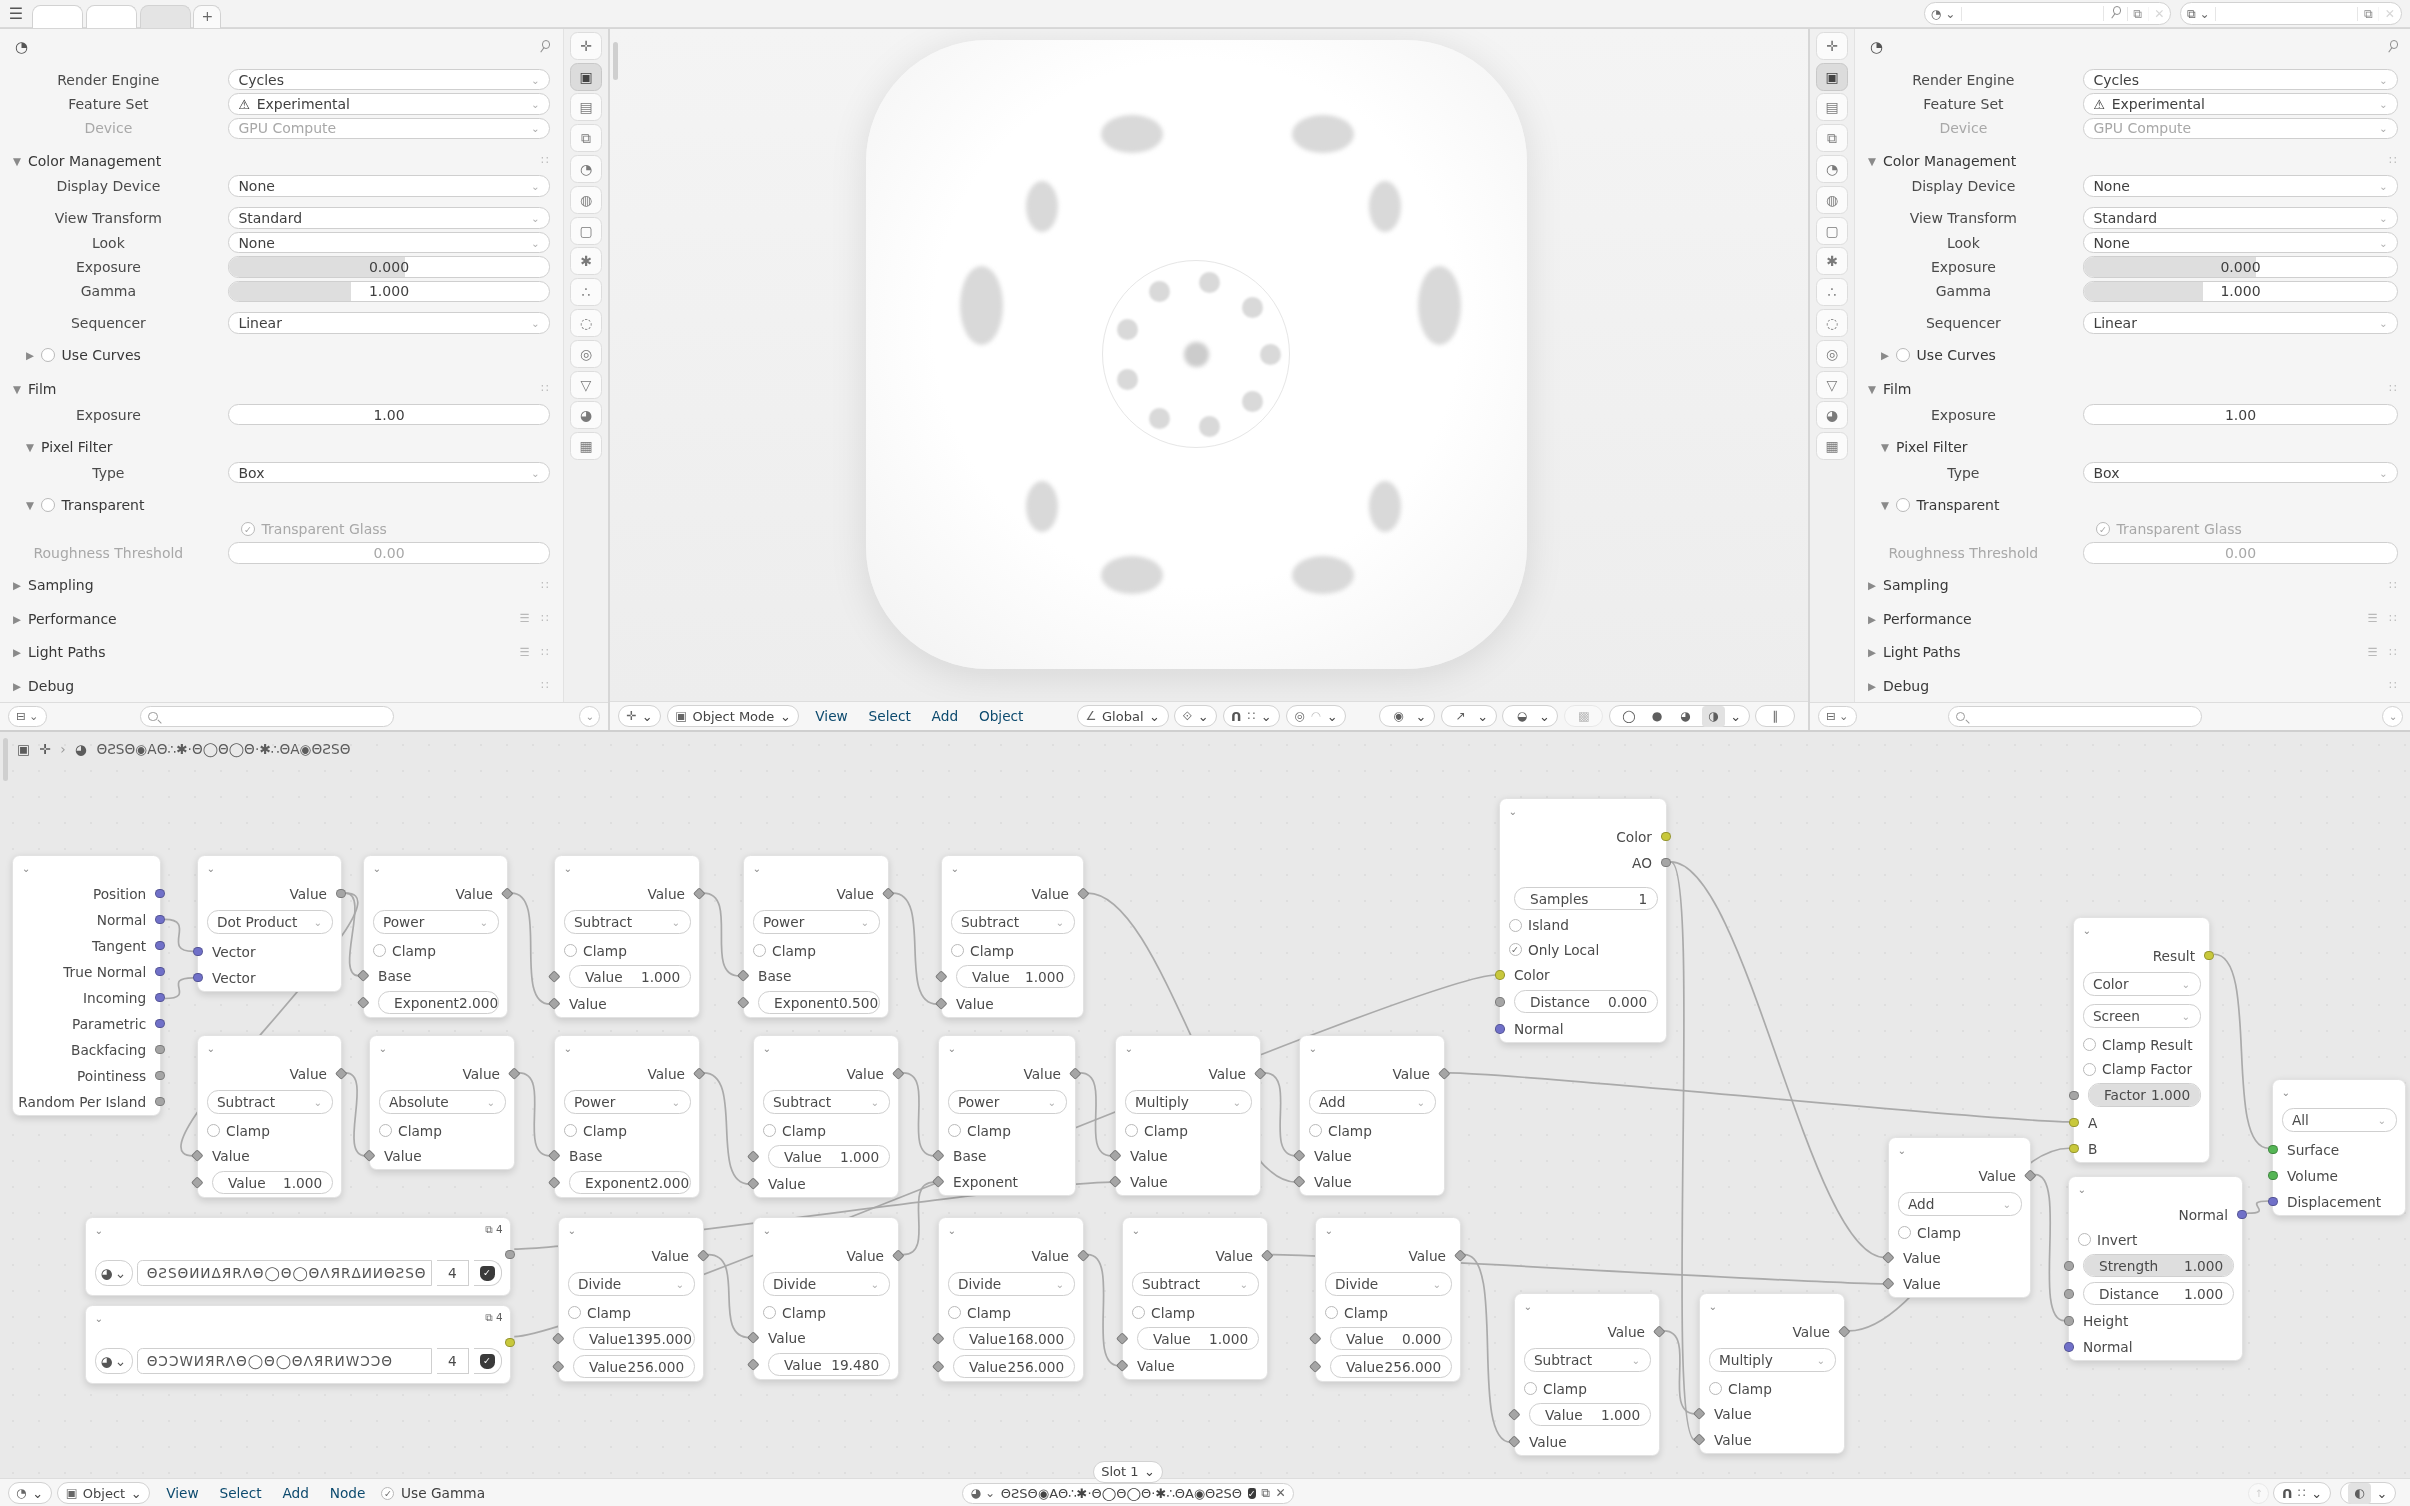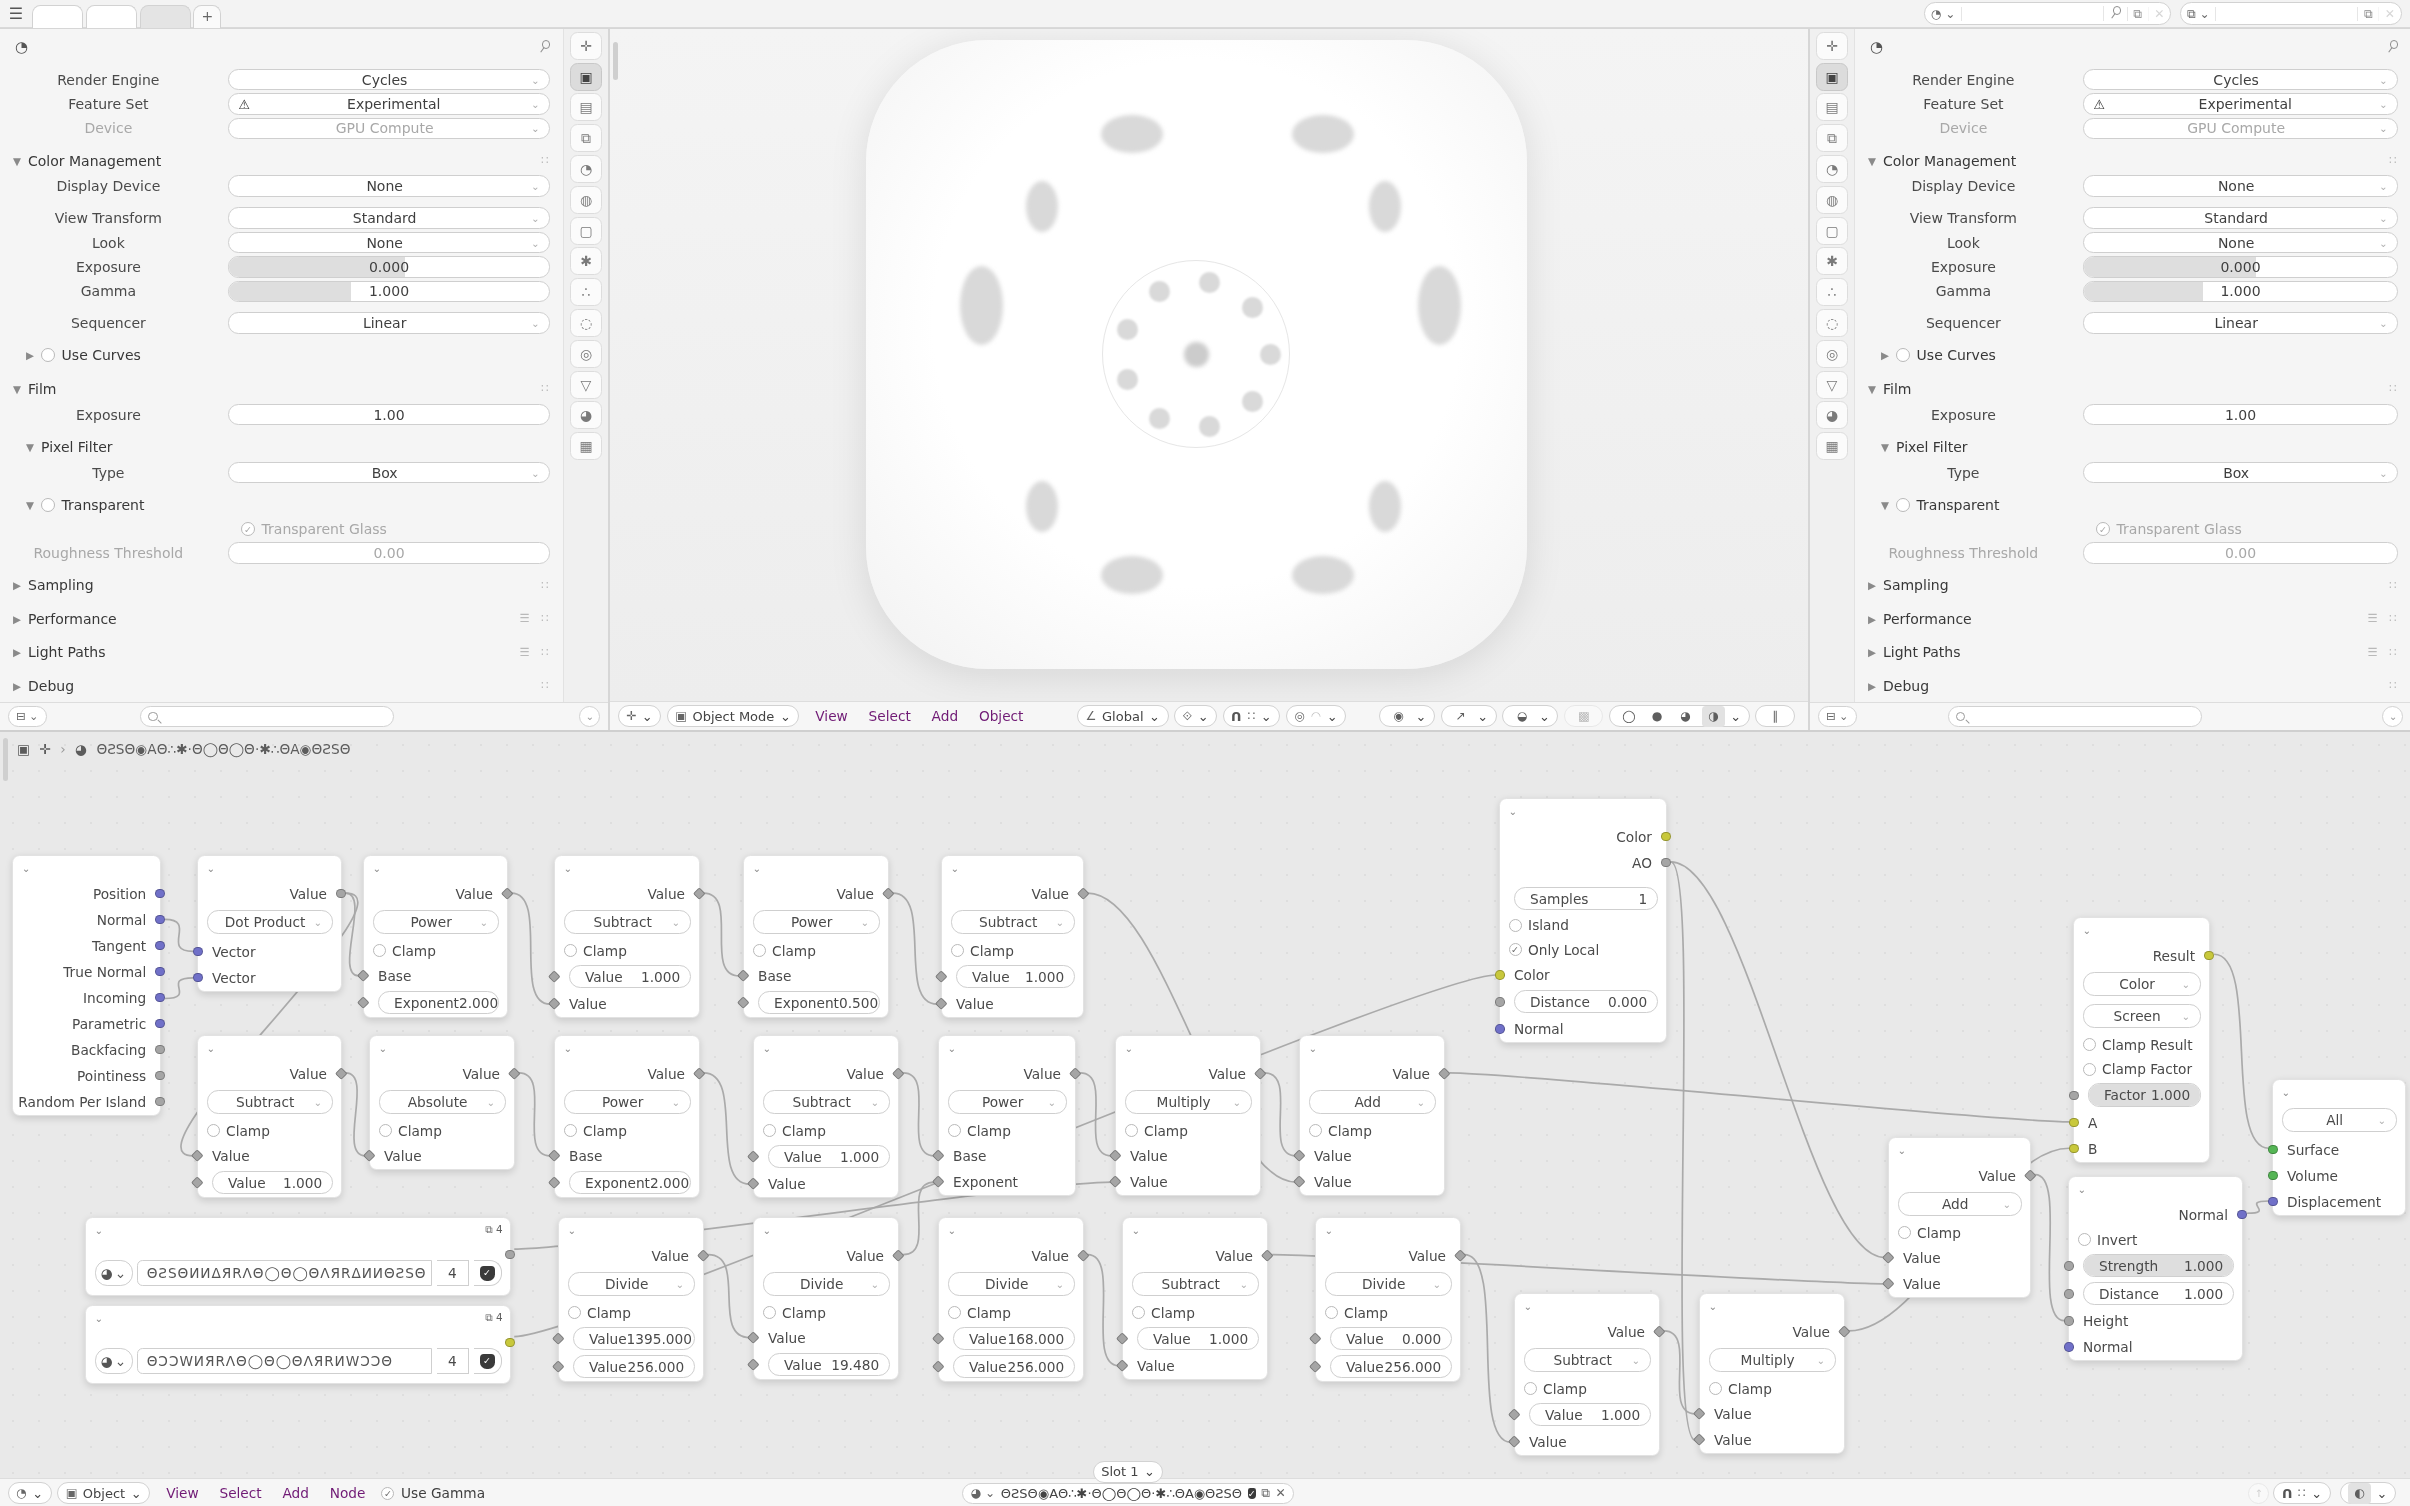--- a/index.html
+++ b/index.html
@@ -36,21 +36,21 @@
     background:#fbfbfb; color:#7a7a7a; font-size:14px; text-align:center; line-height:26px; }
   .ptab.active { background:#dcdcdc; color:#444; border-color:#c8c8c8; }
   .p-top { height:38px; position:relative; }
   .p-navicon { position:absolute; left:15px; top:9.4px; color:#555; font-size:15px; }
   .p-pin { position:absolute; right:13px; top:9.4px; }
   .p-row { display:flex; align-items:center; height:23.5px; margin:0.9px 0; }
   .p-label { width:228px; text-align:center; padding-right:11.3px; color:#4a4a4a; white-space:nowrap; }
   .p-fieldwrap { flex:1; margin-right:13px; position:relative; }
   .pill { height:21.7px; border:0.9px solid #cfcfcf; border-radius:10.4px; background:#fff;
     display:flex; align-items:center; padding:0 9.4px; position:relative; overflow:hidden; }
-  .pill .val { flex:1;text-align:center; }
+  .pill .val { flex:1; }
   .pill.center .val { text-align:center; }
   .pill .chev { color:#b0b0b0; font-size:10.4px; }
   .pill .fill { position:absolute; left:0; top:0; bottom:0; background:#dedede; z-index:0; }
   .pill .z { position:relative; z-index:1; }
   .warn-ic { color:#2c2c2c; margin-right:6.6px; font-size:13px; }
   .p-section { display:flex; align-items:center; height:26px; margin-top:7.5px; padding-left:13px; font-size:14px; color:#383838; }
   .p-section .caret { width:15px; color:#8a8a8a; font-size:10.4px; }
   .p-section .rt { margin-left:auto; margin-right:13px; color:#b9b9b9; font-size:11.3px; letter-spacing:1.9px; display:flex; gap:9.4px;}
   .p-sub { padding-left:26px; }
   .disabled, .disabled * { color:#a8a8a8 !important; }
@@ -73,21 +73,21 @@
   
   #viewport { left:610px; top:29px; width:1198px; height:701px; background:#f2f2f2; }
   .vp-canvas { position:absolute; inset:0 0 29px 0; background:linear-gradient(#f4f4f4,#ededed); overflow:hidden;}
   .vp-obj { position:absolute; left:256px; top:11.3px; width:661px; height:629px; border-radius:122px;
     background:radial-gradient(circle at 50% 45%, #ffffff 55%, #f1f1f1 100%);
     box-shadow:0 5.6px 38px rgba(0,0,0,.10); }
   .hole { position:absolute; background:#d9d9d9; border-radius:50%; filter:blur(1.9px); }
   .ring { position:absolute; border:1.9px solid #e6e6e6; border-radius:50%; }
   .vp-head, .ne-head { position:absolute; left:0; right:0; bottom:0; height:29px; background:#f6f6f6;
     border-top:0.9px solid #ddd; display:flex; align-items:center; padding:0 7.5px; font-size:13.7px; }
-  .menu-item { padding:0 10.4px; color:#701a75; }
+  .menu-item { padding:0 10.4px; color:#0c4a6e; }
   .hpill { height:21.7px; border:0.9px solid #d2d2d2; border-radius:11.3px; background:#fff;
     display:flex; align-items:center; padding:0 7.5px; gap:5.6px; color:#444; margin-right:5.6px; font-size:13px;}
   .hpill .ic { color:#666; font-size:12.2px; }
   .hgrp { display:flex; align-items:center; }
   .icbox { width:22.6px; height:21px; text-align:center; line-height:21px; color:#5e5e5e; font-size:12.2px; }
   .icbox.on { background:#e2e2e2; border-radius:3.8px; }
   .i-mag { display:inline-block; transform:rotate(180deg); font-weight:bold; color:#555; }
   .vscroll { position:absolute; width:5.6px; border-radius:2.8px; background:#cfcfcf; }
   
   #nodeed { left:0; top:732px; width:2411px; height:775px; background:#e9e9e9; }

